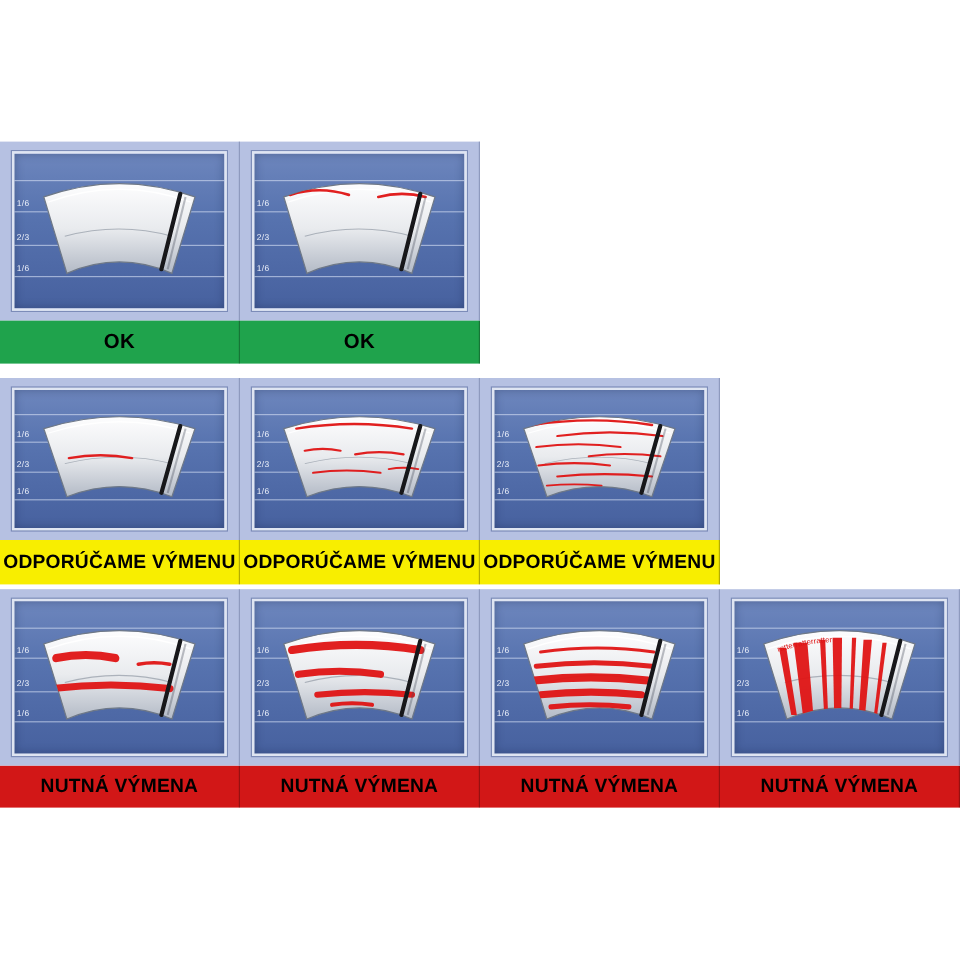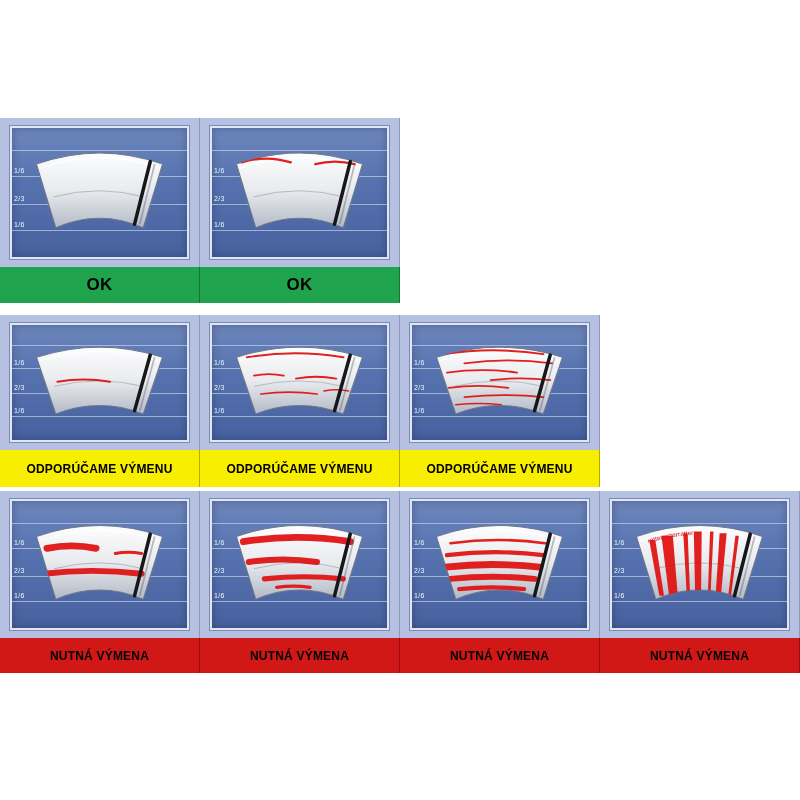--- a/index.html
+++ b/index.html
@@ -25,21 +25,21 @@
     position:absolute; left:0; right:0; height:1px;
     background:rgba(206,216,240,.65);
   }
   .mark {
     position:absolute; left:2px; transform:translateY(-115%);
     font-size:7px; line-height:8px; color:#eef2fb; letter-spacing:.3px;
   }
   svg.fan { position:absolute; inset:0; width:100%; height:100%; display:block; }
   .status-label {
     width:100%; display:flex; align-items:center; justify-content:center;
-    font-weight:bold; font-size:12px; color:#000;
+    font-weight:bold; font-size:16px; color:#000;
     border-right:1px solid rgba(0,0,0,.28);
     letter-spacing:.2px; white-space:nowrap;
   }
   .status-label.st-ok { font-size:17px; }
 </style>
 </head>
 <body>
 
 <div id="grid">
     <div class="cell" style="left: 0px; top: 118px; width: 200px; height: 185px;">

